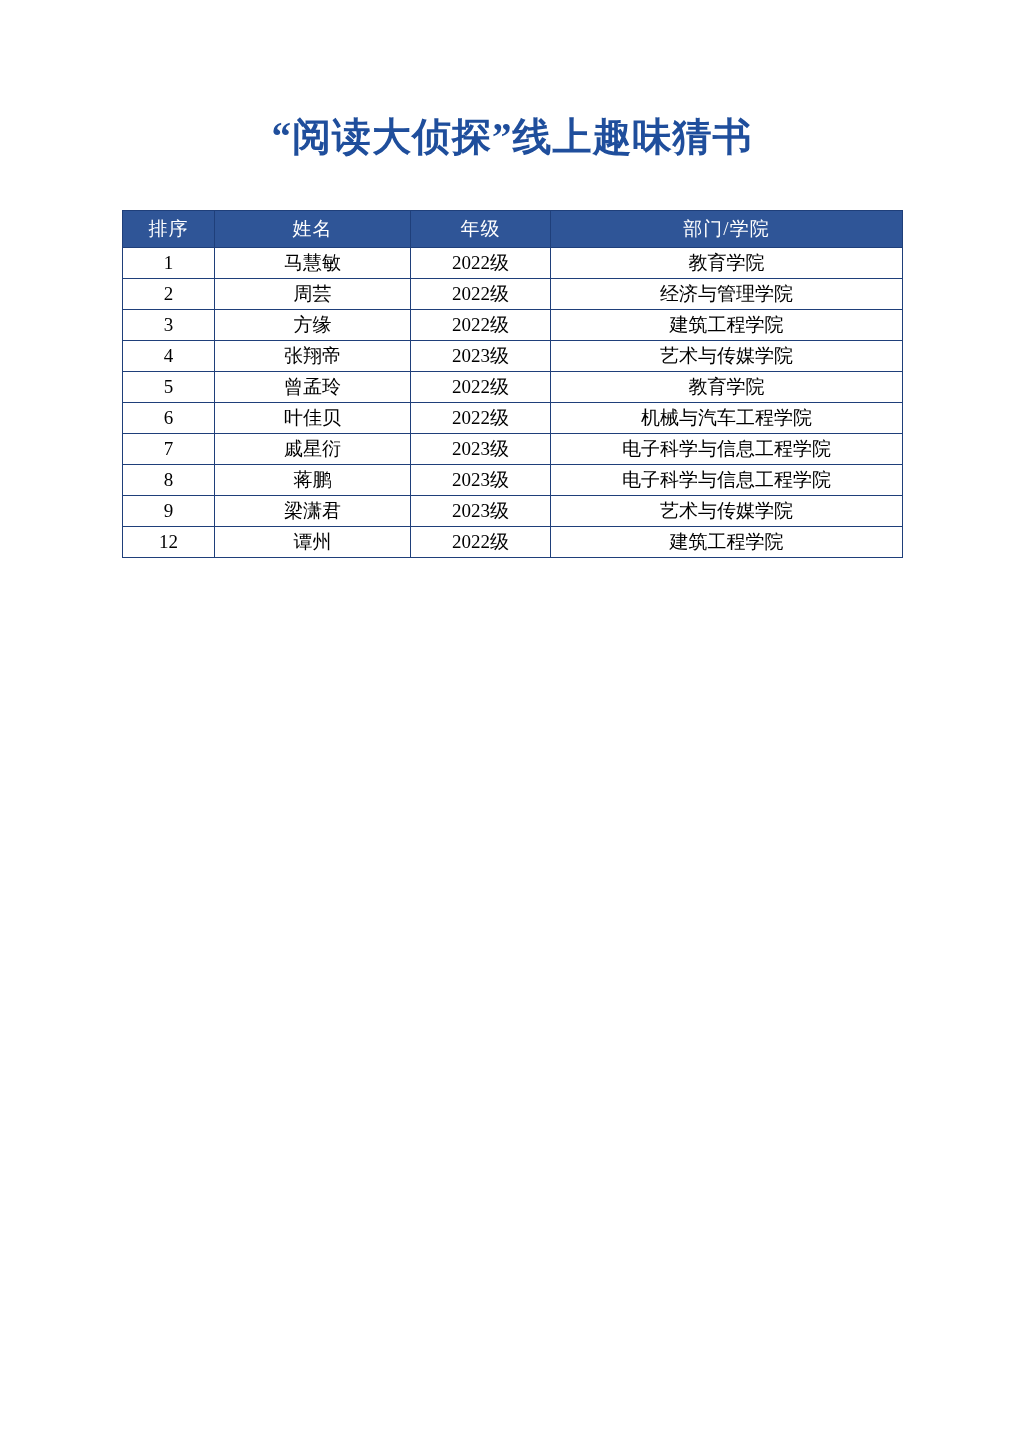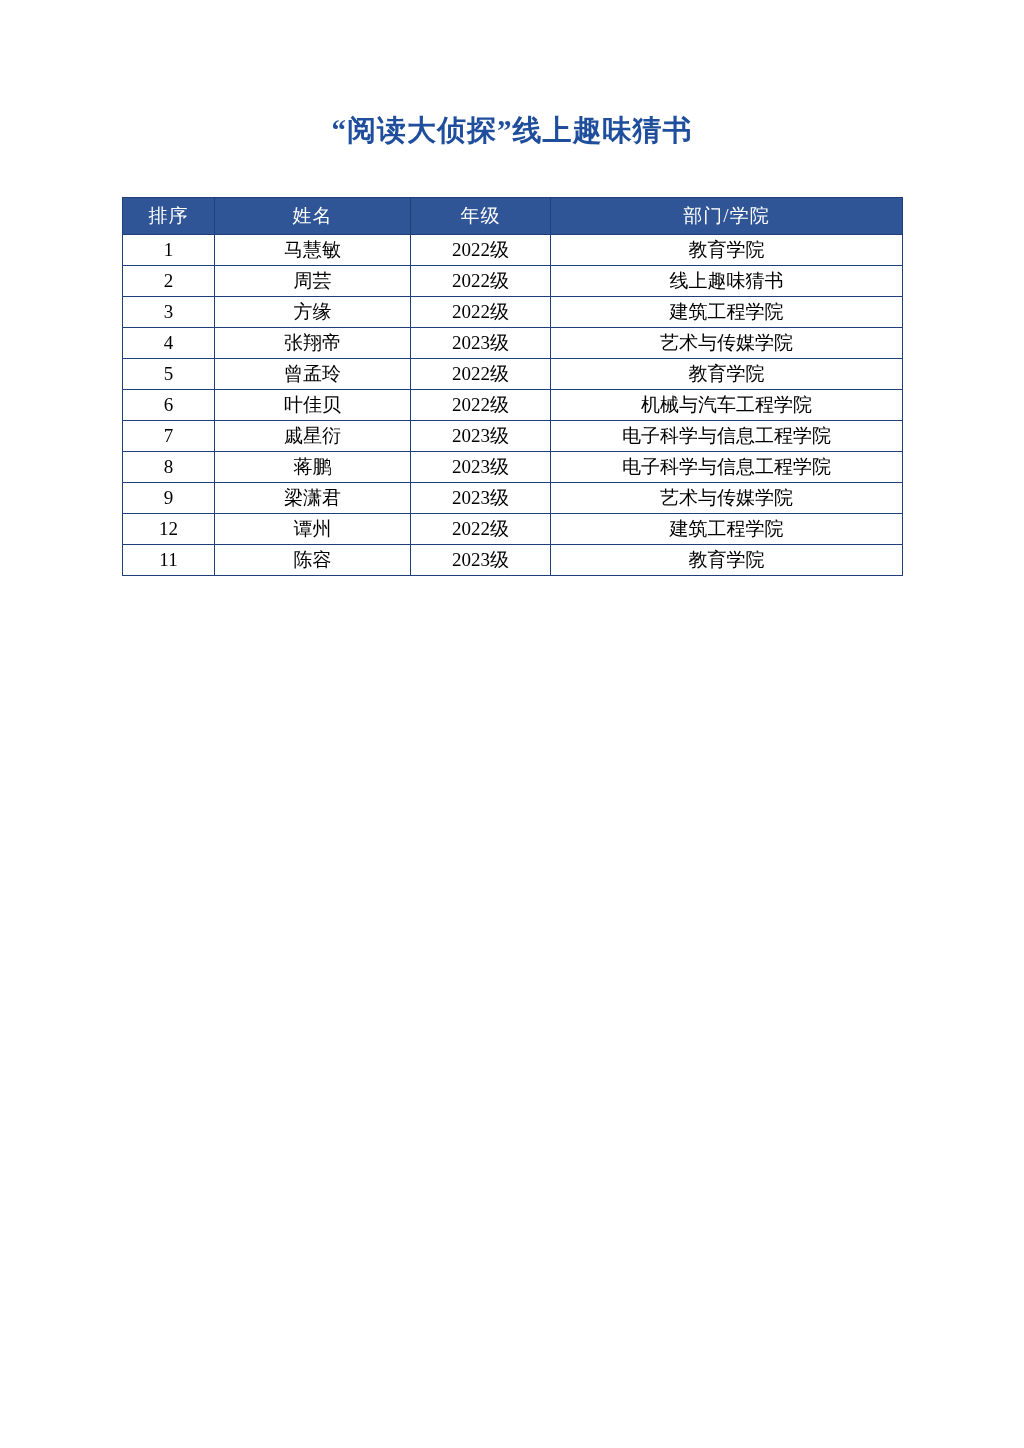--- a/index.html
+++ b/index.html
@@ -21,21 +21,21 @@
   }
   .title-block {
     text-align: center;
     padding-top: 112px;
     color: #1f4e9c;
     font-family: "Liberation Serif", "DejaVu Serif", serif;
     font-weight: bold;
     line-height: 1.28;
   }
   .title-line {
-    font-size: 29px;
+    font-size: 39px;
     letter-spacing: 1px;
   }
   .table-wrap {
     margin: 0 auto;
     margin-top: 48px;
     width: 780px;
   }
   table.award-table {
     border-collapse: collapse;
     width: 780px;
@@ -99,21 +99,21 @@
         <tr>
           <td class="num">1</td>
           <td>马慧敏</td>
           <td class="num">2022级</td>
           <td>教育学院</td>
         </tr>
         <tr>
           <td class="num">2</td>
           <td>周芸</td>
           <td class="num">2022级</td>
-          <td>线上趣味猜书</td>
+          <td>经济与管理学院</td>
         </tr>
         <tr>
           <td class="num">3</td>
           <td>方缘</td>
           <td class="num">2022级</td>
           <td>建筑工程学院</td>
         </tr>
         <tr>
           <td class="num">4</td>
           <td>张翔帝</td>
@@ -149,23 +149,17 @@
           <td>梁潇君</td>
           <td class="num">2023级</td>
           <td>艺术与传媒学院</td>
         </tr>
         <tr>
           <td class="num">12</td>
           <td>谭州</td>
           <td class="num">2022级</td>
           <td>建筑工程学院</td>
         </tr>
-        <tr>
-          <td class="num">11</td>
-          <td>陈容</td>
-          <td class="num">2023级</td>
-          <td>教育学院</td>
-        </tr>
       </tbody>
     </table>
   </div>
 
 </div>
 
 </body></html>

